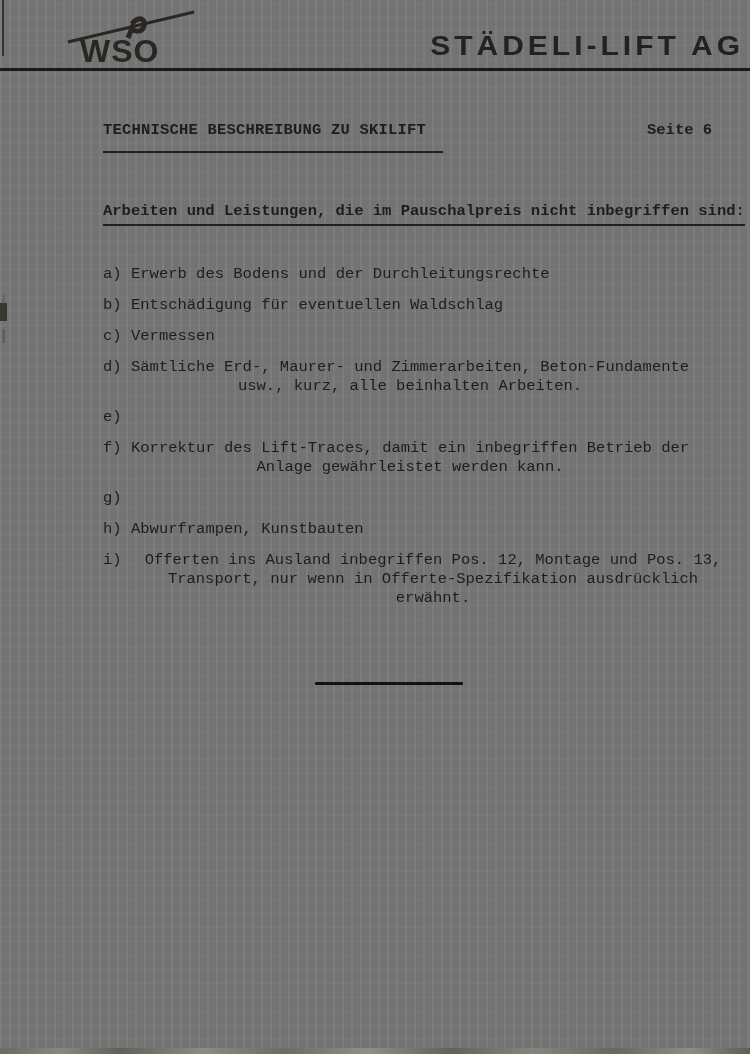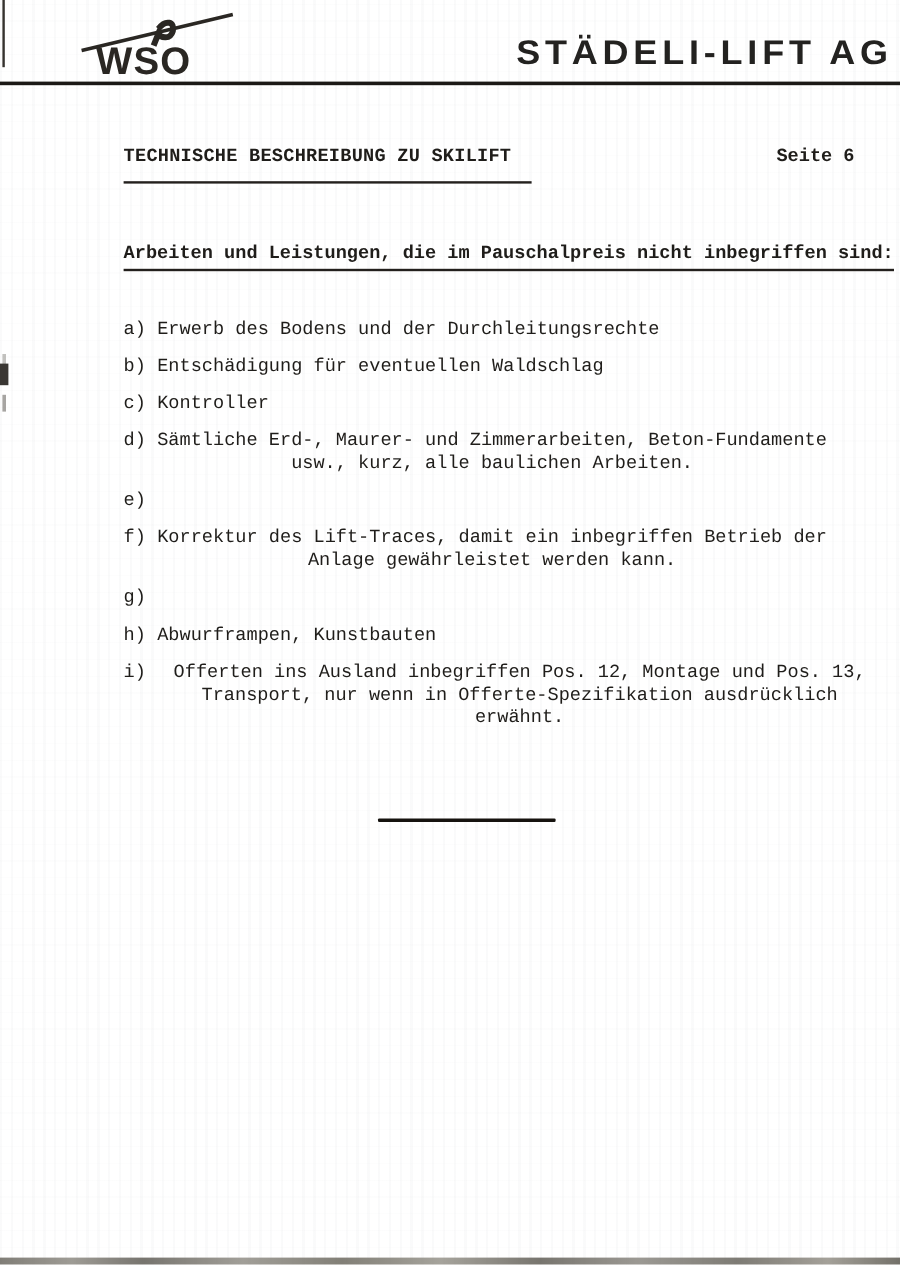--- a/index.html
+++ b/index.html
@@ -1,20 +1,20 @@
 <!DOCTYPE html>
 <html><head>
 <meta charset="utf-8">
 <style>
   html,body{margin:0;padding:0;background:#e9e8e6;}
   .page{
     position:relative;
     width:750px;height:1054px;
     margin:0 auto;
-    background:#ffffff;
+    background:#737373;
     overflow:hidden;
     font-family:"Liberation Mono","DejaVu Sans Mono",monospace;
     color:#1f1d1a;
   }
   
   .page::before{
     content:"";
     position:absolute;inset:0;
     background:
       repeating-linear-gradient(90deg,
@@ -167,26 +167,26 @@
       <div class="item">
         <span class="item-label">a)</span>
         <span class="item-text">Erwerb des Bodens und der Durchleitungsrechte</span>
       </div>
       <div class="item">
         <span class="item-label">b)</span>
         <span class="item-text">Entschädigung für eventuellen Waldschlag</span>
       </div>
       <div class="item">
         <span class="item-label">c)</span>
-        <span class="item-text">Kontroller</span>
+        <span class="item-text">Vermessen</span>
       </div>
       <div class="item">
         <span class="item-label">d)</span>
         <span class="item-text">Sämtliche Erd-, Maurer- und Zimmerarbeiten, Beton-Fundamente
-usw., kurz, alle baulichen Arbeiten.</span>
+usw., kurz, alle beinhalten Arbeiten.</span>
       </div>
       <div class="item">
         <span class="item-label">e)</span>
       </div>
       <div class="item">
         <span class="item-label">f)</span>
         <span class="item-text">Korrektur des Lift-Traces, damit ein inbegriffen Betrieb der
 Anlage gewährleistet werden kann.</span>
       </div>
       <div class="item">

